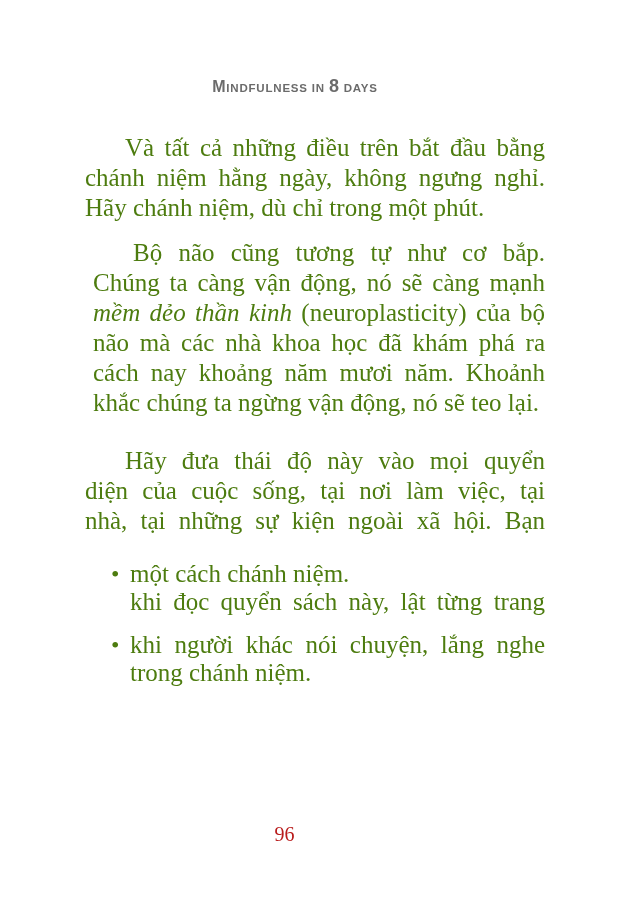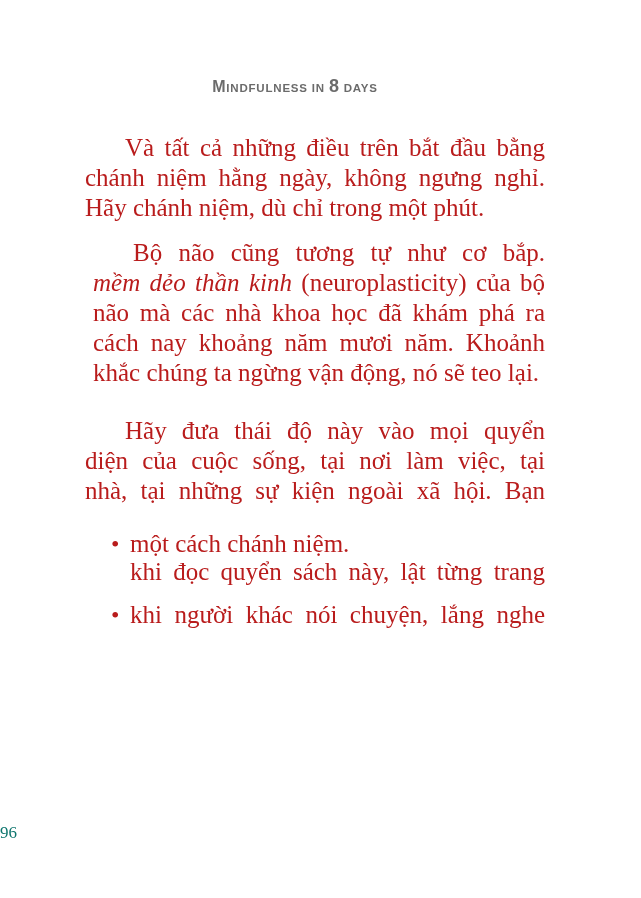--- a/index.html
+++ b/index.html
@@ -30,21 +30,21 @@
   .hdr-lg  { font-size: 16px; }
   .hdr-num { font-size: 18px; }
   .hdr-sm  { font-size: 11.5px; }
   .text-block {
     position: absolute;
     left: 85px;
     top: 133px;
     width: 460px;
     font-size: 25px;
     line-height: 30px;
-    color: #b91c1c;
+    color: #4d7c0f;
   }
   .block { margin-bottom: 15px; }
   .block:nth-child(2) { margin-bottom: 28px; margin-left: 8px; }
   .block:nth-child(3) { margin-bottom: 24px; }
   .line { white-space: normal; }
   .line.just {
     text-align: justify;
     text-align-last: justify;
   }
   .line.indent { text-indent: 40px; }
@@ -59,59 +59,61 @@
     left: -19px;
     top: 0px;
     font-size: 24px;
     line-height: 28px;
   }
   .page-number {
     position: absolute;
     top: 823px;
     left: 0;
     right: 0;
-    text-align: left;
-    font-size: 17px;
-    color: #0f766e;
+    text-align: center;
+    font-size: 20px;
+    color: #b91c1c;
     font-family: "Liberation Serif", serif;
   }
 </style>
 </head>
 <body>
 
 <div class="page">
 
   <header class="running-header">
     <span class="hdr-lg">M</span><span class="hdr-sm">INDFULNESS IN </span><span class="hdr-num">8</span><span class="hdr-sm"> DAYS</span>
   </header>
 
   <main class="text-block">
       <div class="block para">
         <div class="line just indent"><span>Và tất cả những điều trên bắt đầu bằng</span></div>
         <div class="line just"><span>chánh niệm hằng ngày, không ngưng nghỉ.</span></div>
         <div class="line"><span>Hãy chánh niệm, dù chỉ trong một phút.</span></div>
       </div>
       <div class="block para">
         <div class="line just indent"><span>Bộ não cũng tương tự như cơ bắp.</span></div>
+        <div class="line just"><span>Chúng ta càng vận động, nó sẽ càng mạnh</span></div>
         <div class="line just"><span class="it">mềm dẻo thần kinh</span><span> (neuroplasticity) của bộ</span></div>
         <div class="line just"><span>não mà các nhà khoa học đã khám phá ra</span></div>
         <div class="line just"><span>cách nay khoảng năm mươi năm. Khoảnh</span></div>
         <div class="line"><span>khắc chúng ta ngừng vận động, nó sẽ teo lại.</span></div>
       </div>
       <div class="block para">
         <div class="line just indent"><span>Hãy đưa thái độ này vào mọi quyển</span></div>
         <div class="line just"><span>diện của cuộc sống, tại nơi làm việc, tại</span></div>
         <div class="line just"><span>nhà, tại những sự kiện ngoài xã hội. Bạn</span></div>
       </div>
       <div class="block bullet">
         <span class="bullet-marker">•</span>
         <div class="line"><span>một cách chánh niệm.</span></div>
         <div class="line just"><span>khi đọc quyển sách này, lật từng trang</span></div>
       </div>
       <div class="block bullet">
         <span class="bullet-marker">•</span>
         <div class="line just"><span>khi người khác nói chuyện, lắng nghe</span></div>
+        <div class="line"><span>trong chánh niệm.</span></div>
       </div>
     </main>
 
   <footer class="page-number">96</footer>
 
 </div>
 
 </body></html>

